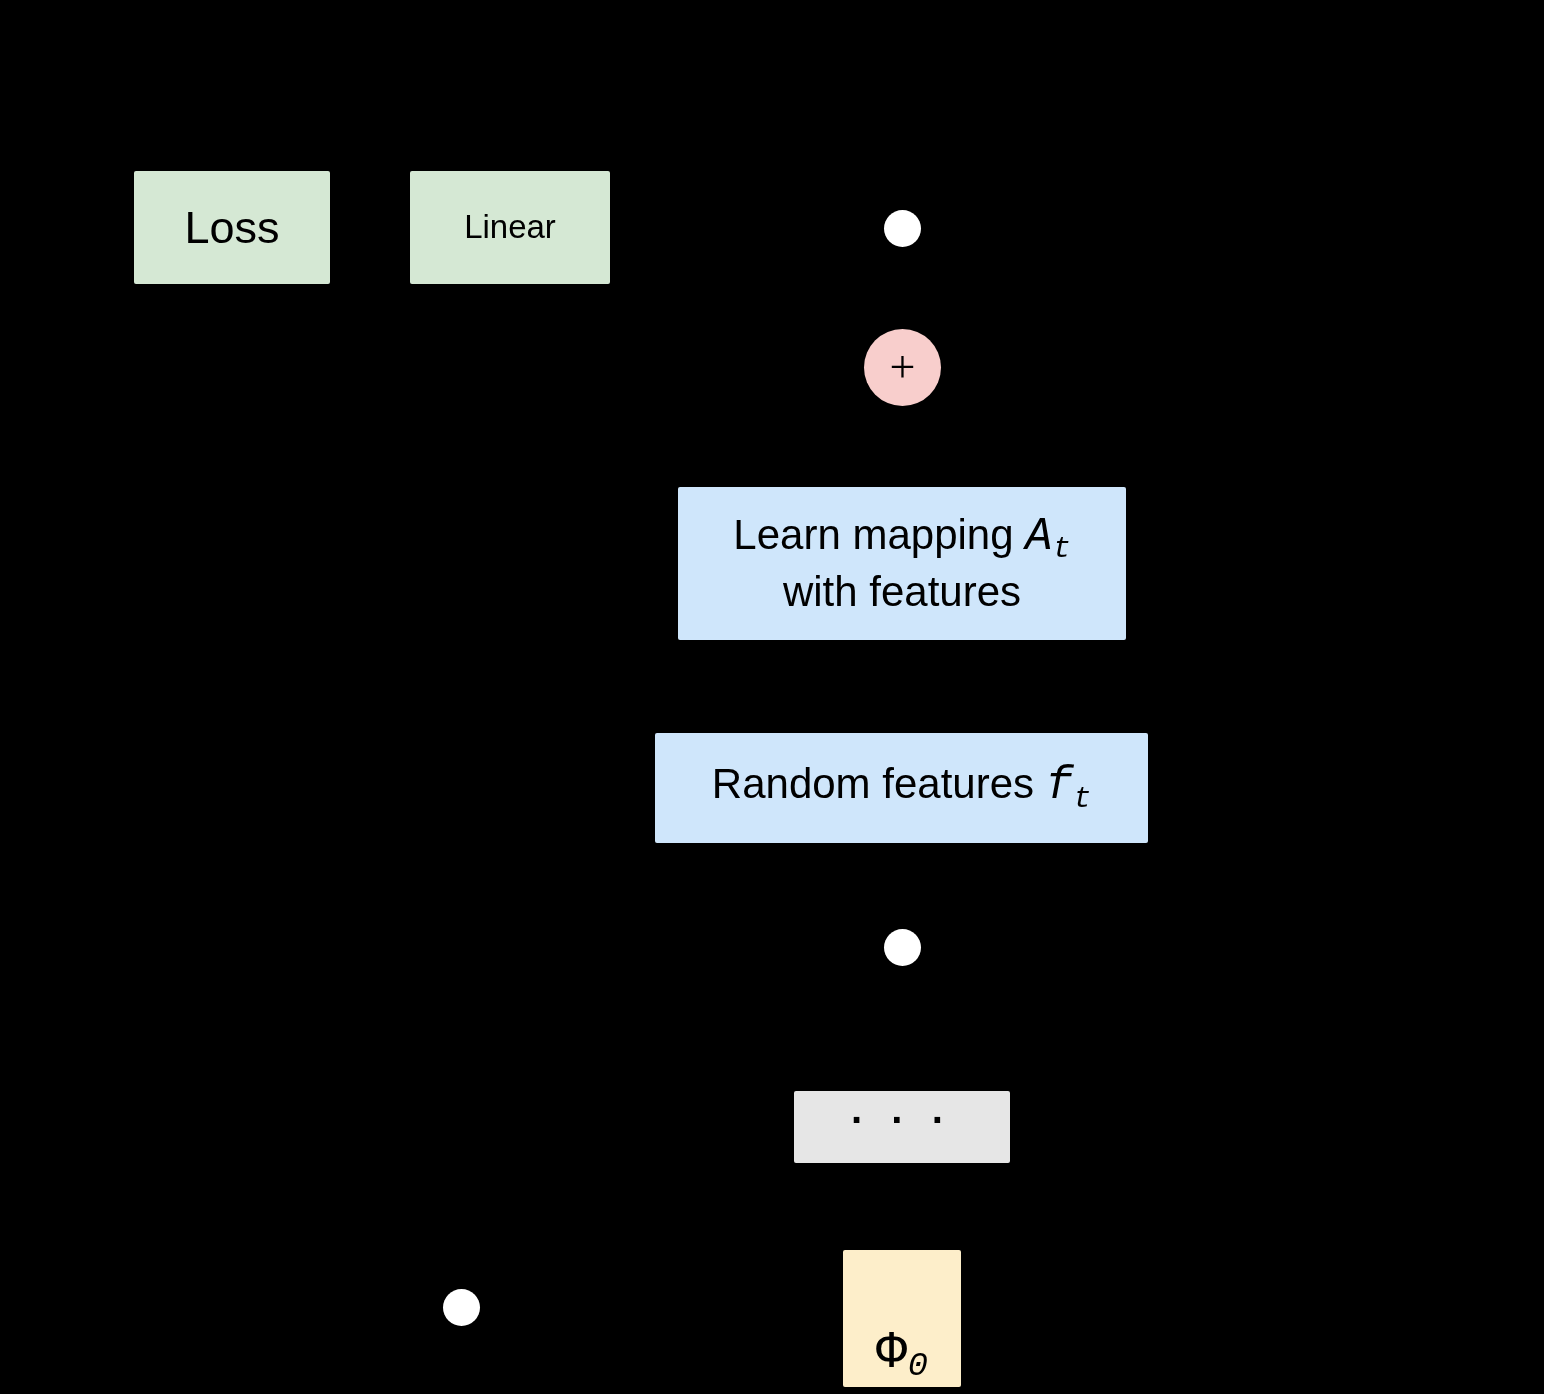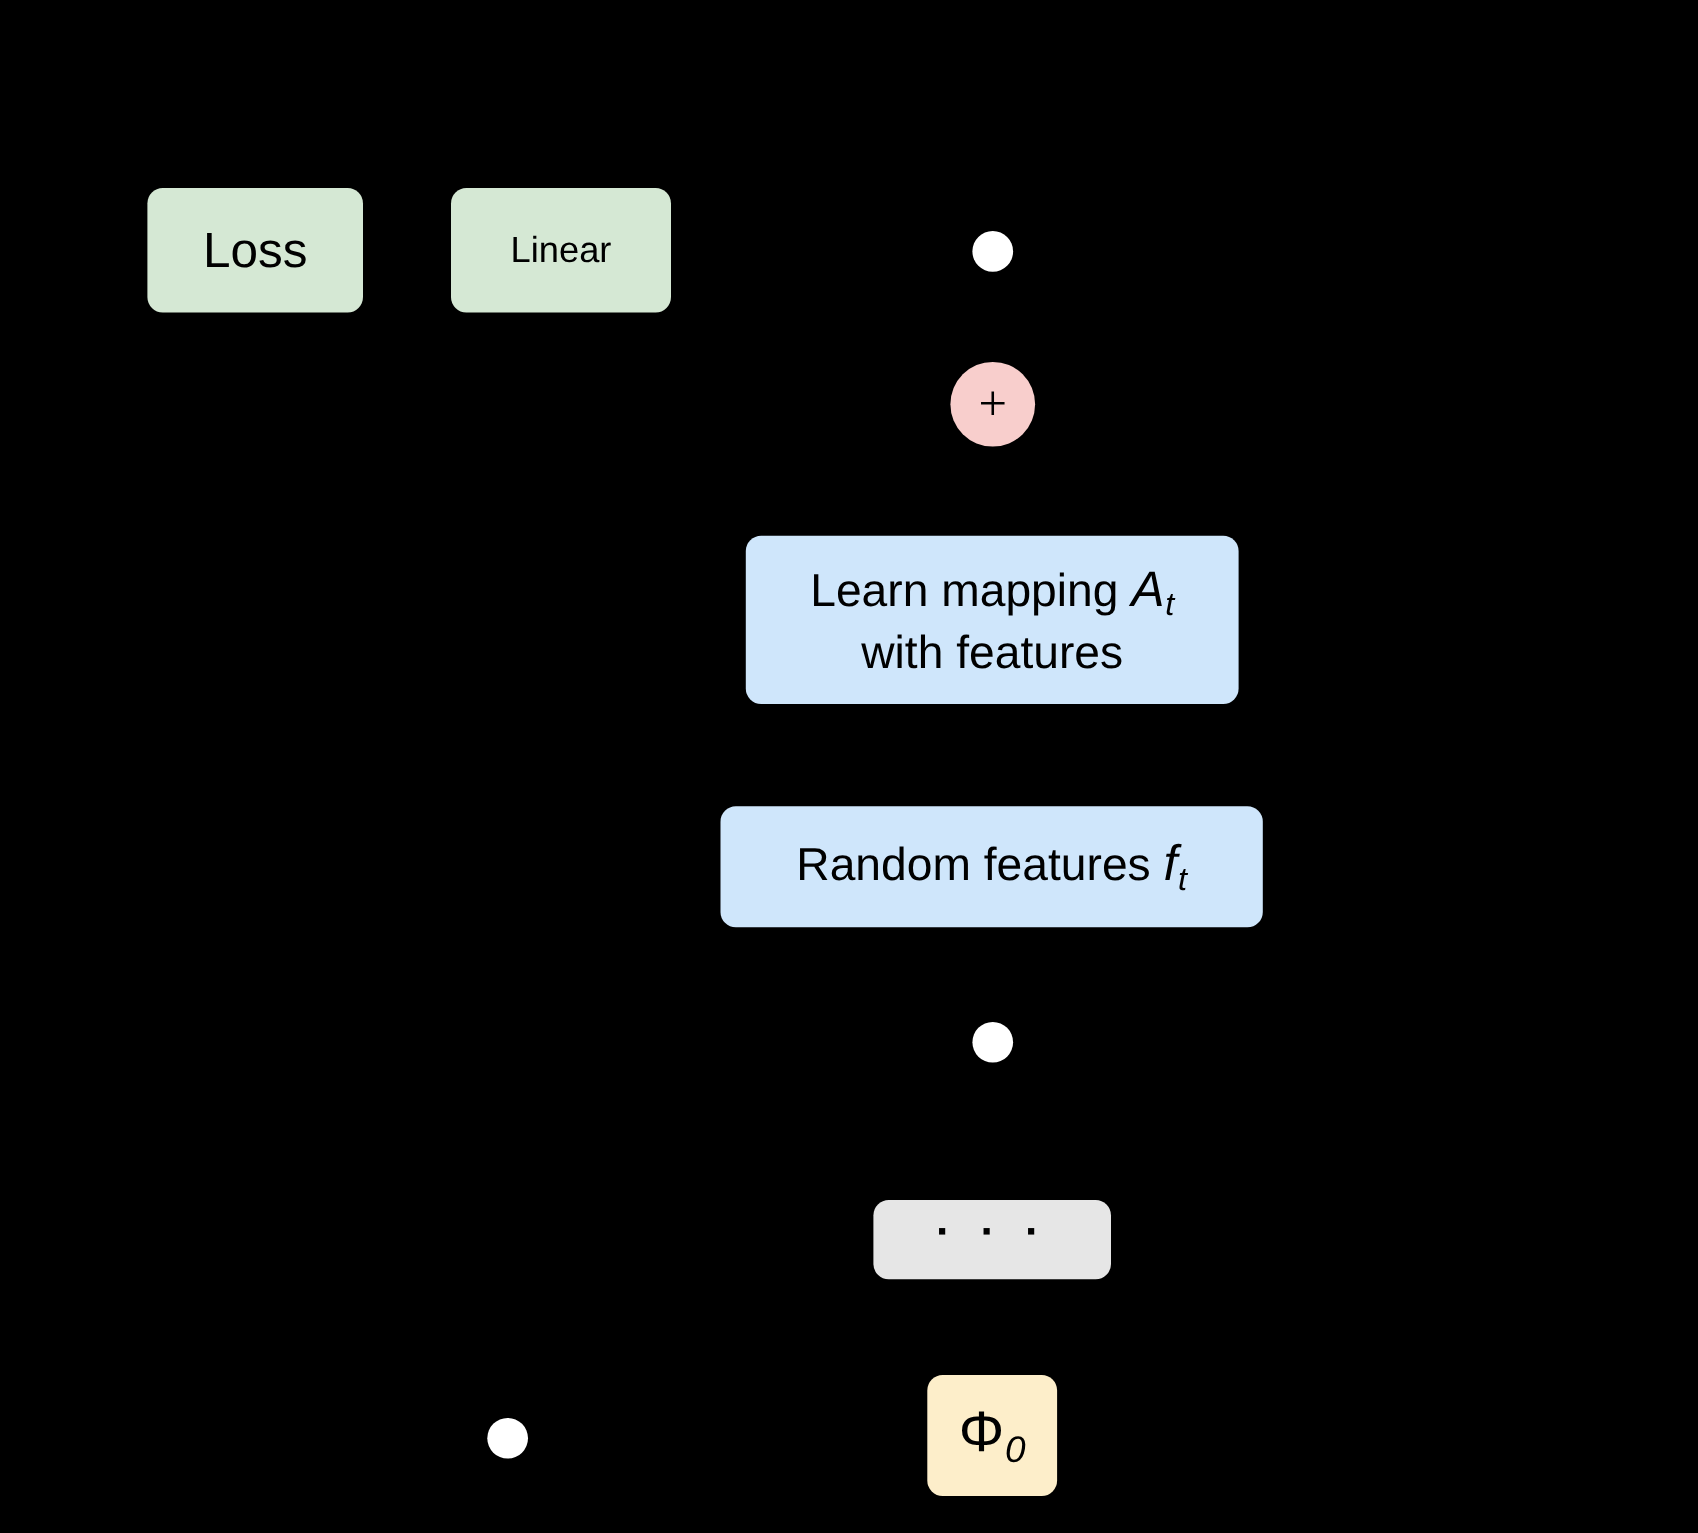--- a/index.html
+++ b/index.html
@@ -28,21 +28,21 @@
     display: flex;
     align-items: center;
     justify-content: center;
     text-align: center;
     color: #000000;
     line-height: 1.18;
     -webkit-font-smoothing: antialiased;
   }
 
   .box {
-    border-radius: 14px;
+    border-radius: 2px;
   }
 
   .box-green  { background: #d5e8d4; }
   .box-blue   { background: #cfe6fb; }
   .box-gray   { background: #e6e6e6; }
   .box-cream  { background: #fdeeca; }
 
   .circle {
     border-radius: 50%;
   }
@@ -83,28 +83,29 @@
   #node-ellipsis {
     left: 794px; top: 1091px; width: 216px; height: 72px;
     font-size: 40px;
     letter-spacing: 8px;
     font-weight: 700;
   }
   #node-left-dot {
     left: 443px; top: 1289px; width: 37px; height: 37px;
   }
   #node-phi0 {
-    left: 843px; top: 1250px; width: 118px; height: 110px;
+    left: 843px; top: 1250px; width: 118px; height: 137px;
     font-size: 48px;
     font-family: "Liberation Serif", serif;
+    align-items: flex-end;
   }
 
   
   .math {
-    font-family: Liberation Sans, sans-serif;
+    font-family: Liberation Mono, monospace;
     font-style: italic;
     font-size: 1.08em;
     white-space: nowrap;
   }
   .math .sub {
     font-size: 0.65em;
     vertical-align: -0.28em;
     font-style: italic;
     margin-left: 0.5px;
   }

